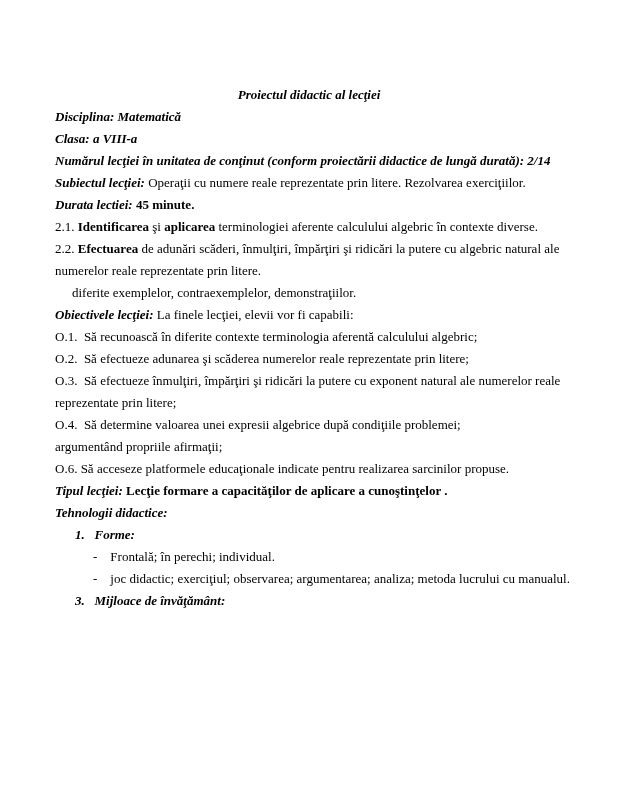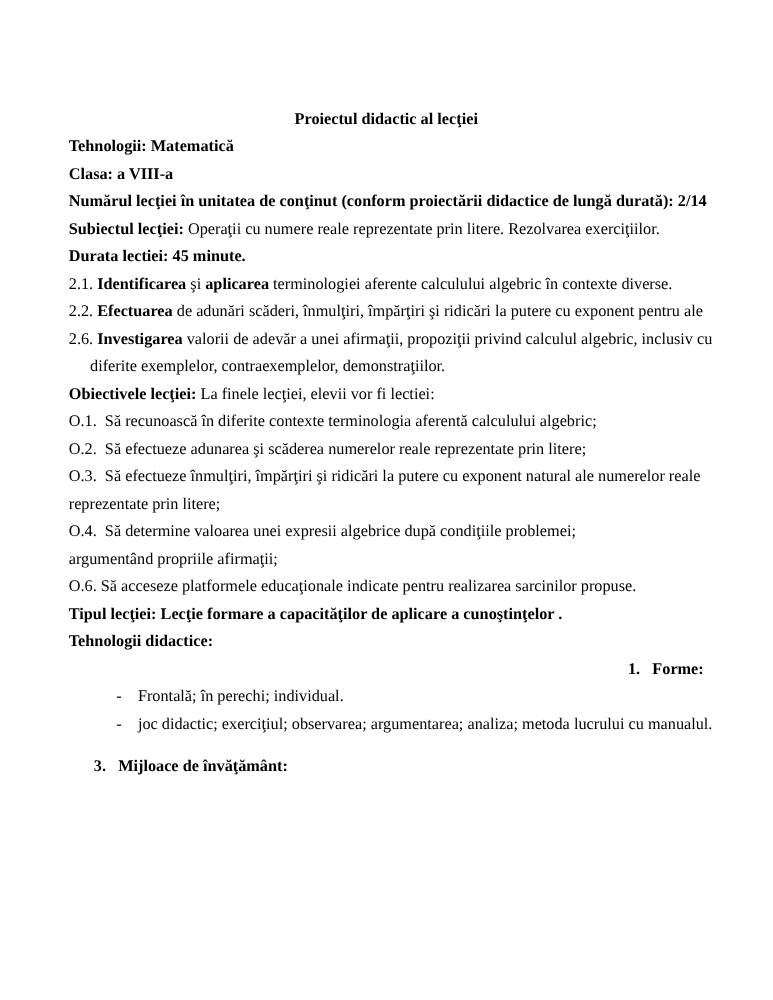--- a/index.html
+++ b/index.html
@@ -30,45 +30,45 @@
     text-align: left;
   }
   .line.center {
     text-align: center;
   }
   .line.justify {
     text-align: justify;
     text-align-last: justify;
   }
   .seg.b { font-weight: 700; }
-  .seg.i { }
+  .seg.i { font-style: italic; }
 </style>
 </head>
 <body>
 
 <div class="page">
   <div class="doc-body">
       <div class="line center"><span class="seg b i">Proiectul didactic al lecţiei</span></div>
-      <div class="line"><span class="seg b i">Tehnologii: Matematică</span></div>
+      <div class="line"><span class="seg b i">Disciplina: Matematică</span></div>
       <div class="line"><span class="seg b i">Clasa: a VIII-a</span></div>
       <div class="line"><span class="seg b i">Numărul lecţiei în unitatea de conţinut (conform proiectării didactice de lungă durată): 2/14</span></div>
       <div class="line"><span class="seg b i">Subiectul lecţiei: </span><span class="seg">Operaţii cu numere reale reprezentate prin litere. Rezolvarea exerciţiilor.</span></div>
       <div class="line"><span class="seg b i">Durata lectiei: </span><span class="seg b">45 minute.</span></div>
       <div class="line"><span class="seg">2.1. </span><span class="seg b">Identificarea</span><span class="seg"> şi </span><span class="seg b">aplicarea</span><span class="seg"> terminologiei aferente calculului algebric în contexte diverse.</span></div>
-      <div class="line"><span class="seg">2.2. </span><span class="seg b">Efectuarea</span><span class="seg"> de adunări scăderi, înmulţiri, împărţiri şi ridicări la putere cu exponent pentru ale</span></div>
-      <div class="line justify"><span class="seg">2.6. </span><span class="seg b">Investigarea</span><span class="seg"> valorii de adevăr a unei afirmaţii, propoziţii privind calculul algebric, inclusiv cu</span></div>
+      <div class="line"><span class="seg">2.2. </span><span class="seg b">Efectuarea</span><span class="seg"> de adunări scăderi, înmulţiri, împărţiri şi ridicări la putere cu algebric natural ale</span></div>
+      <div class="line"><span class="seg">numerelor reale reprezentate prin litere.</span></div>
       <div class="line" style="padding-left: 17px;"><span class="seg">diferite exemplelor, contraexemplelor, demonstraţiilor.</span></div>
-      <div class="line"><span class="seg b i">Obiectivele lecţiei: </span><span class="seg">La finele lecţiei, elevii vor fi lectiei:</span></div>
+      <div class="line"><span class="seg b i">Obiectivele lecţiei: </span><span class="seg">La finele lecţiei, elevii vor fi capabili:</span></div>
       <div class="line"><span class="seg">O.1.&nbsp; Să recunoască în diferite contexte terminologia aferentă calculului algebric;</span></div>
       <div class="line"><span class="seg">O.2.&nbsp; Să efectueze adunarea şi scăderea numerelor reale reprezentate prin litere;</span></div>
       <div class="line"><span class="seg">O.3.&nbsp; Să efectueze înmulţiri, împărţiri şi ridicări la putere cu exponent natural ale numerelor reale</span></div>
       <div class="line"><span class="seg">reprezentate prin litere;</span></div>
       <div class="line"><span class="seg">O.4.&nbsp; Să determine valoarea unei expresii algebrice după condiţiile problemei;</span></div>
       <div class="line"><span class="seg">argumentând propriile afirmaţii;</span></div>
       <div class="line"><span class="seg">O.6. Să acceseze platformele educaţionale indicate pentru realizarea sarcinilor propuse.</span></div>
       <div class="line"><span class="seg b i">Tipul lecţiei: </span><span class="seg b">Lecţie formare a capacităţilor de aplicare a cunoştinţelor .</span></div>
       <div class="line"><span class="seg b i">Tehnologii didactice:</span></div>
-      <div class="line" style="padding-left: 20px; text-align: right;"><span class="seg b i">1.&nbsp;&nbsp; Forme:</span></div>
+      <div class="line" style="padding-left: 20px;"><span class="seg b i">1.&nbsp;&nbsp; Forme:</span></div>
       <div class="line" style="padding-left: 38px;"><span class="seg">-&nbsp;&nbsp;&nbsp; Frontală; în perechi; individual.</span></div>
       <div class="line" style="padding-left: 38px;"><span class="seg">-&nbsp;&nbsp;&nbsp; joc didactic; exerciţiul; observarea; argumentarea; analiza; metoda lucrului cu manualul.</span></div>
-      <div class="line" style="padding-left: 20px; margin-top: 12px;"><span class="seg b i">3.&nbsp;&nbsp; Mijloace de învăţământ:</span></div>
+      <div class="line" style="padding-left: 20px;"><span class="seg b i">3.&nbsp;&nbsp; Mijloace de învăţământ:</span></div>
     </div>
 </div>
 
 </body></html>

